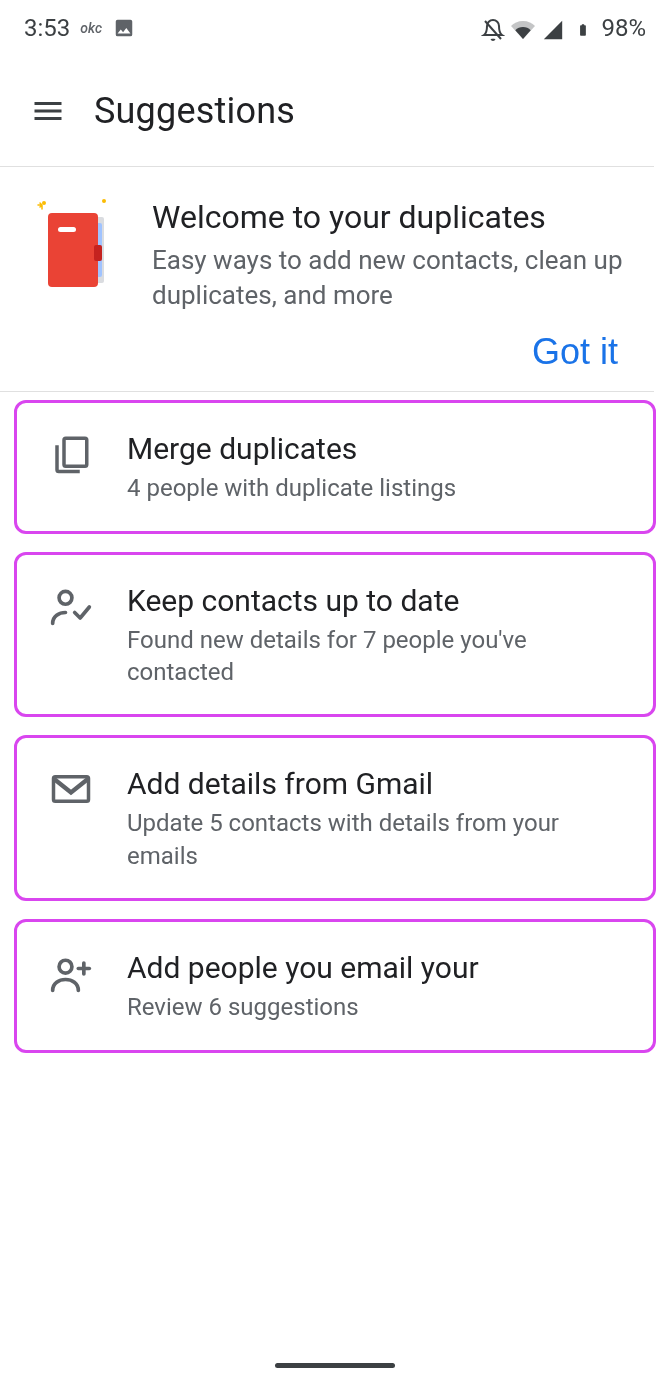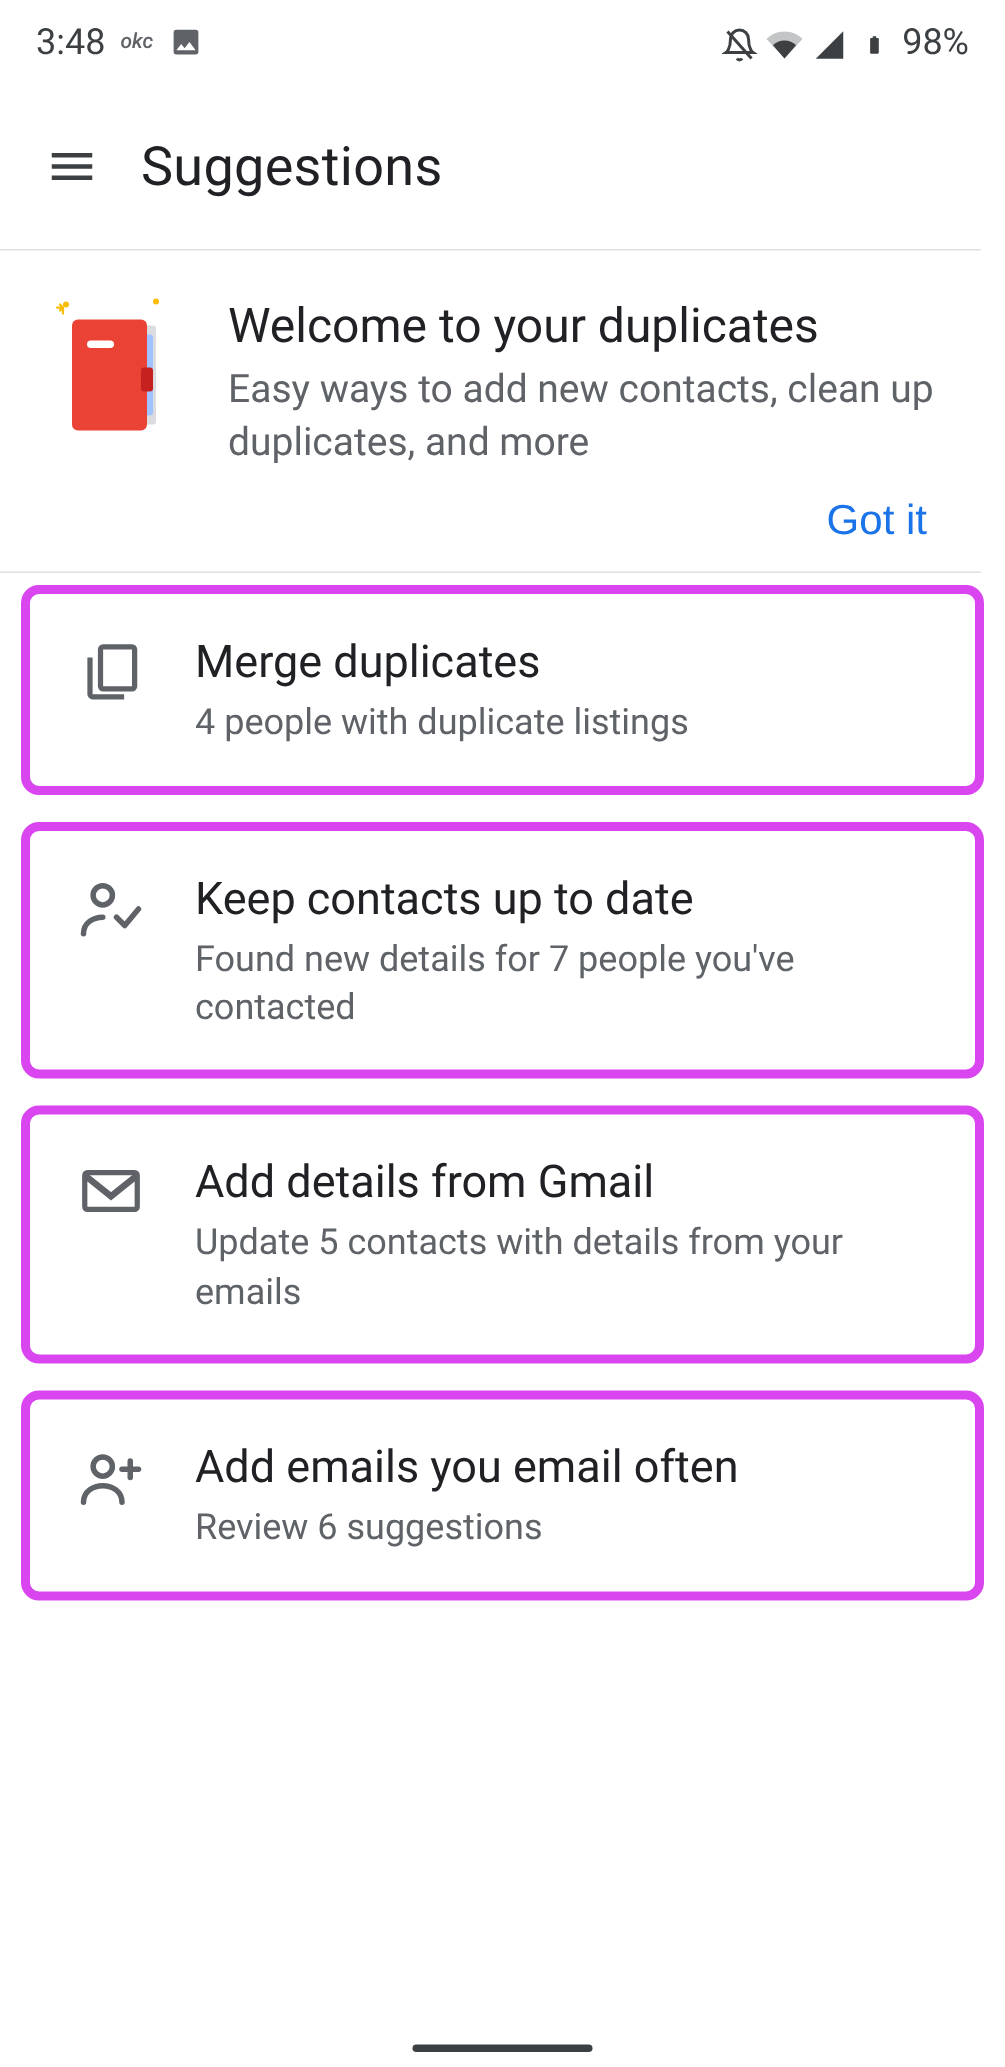--- a/index.html
+++ b/index.html
@@ -70,31 +70,31 @@
     font-size: 26px;
     color: #5f6368;
     line-height: 1.35;
   }
   .welcome-action-row {
     display: flex;
     justify-content: flex-end;
     padding: 10px 52px 18px 0;
   }
   .got-it {
-    font-size: 28px;
+    font-size: 36px;
     color: #1a73e8;
     font-weight: 500;
     background: none;
     border: none;
     cursor: pointer;
   }
   
   .cards { padding: 8px 14px 0 14px; }
   .card {
-    border: 6px solid #d946ef;
+    border: 3px solid #d946ef;
     border-radius: 12px;
     margin-bottom: 18px;
     padding: 26px 28px 26px 30px;
     display: flex;
     gap: 32px;
     align-items: flex-start;
     cursor: pointer;
     background: #fff;
   }
   .card-icon {
@@ -127,21 +127,21 @@
     height: 5px;
     background: #3c4043;
     border-radius: 3px;
   }
 </style>
 </head>
 <body>
 
 <div class="status-bar">
   <div class="status-left">
-    <span>3:48</span>
+    <span>3:53</span>
     <span class="okc">okc</span>
     <span class="small-icon">
       <svg viewBox="0 0 24 24" width="22" height="22" fill="#5f6368">
           <path d="M21 19V5a2 2 0 0 0-2-2H5a2 2 0 0 0-2 2v14a2 2 0 0 0 2 2h14a2 2 0 0 0 2-2zM8.5 13.5l2.5 3 3.5-4.5L19 18H5l3.5-4.5z"></path>
         </svg>
     </span>
   </div>
   <div class="status-right">
     <span class="small-icon">
       <svg viewBox="0 0 24 24" width="24" height="24" fill="none" stroke="#3c4043" stroke-width="2">
@@ -250,20 +250,20 @@
   <div class="card">
     <div class="card-icon">
       <svg viewBox="0 0 24 24" width="44" height="44" fill="none" stroke="#5f6368" stroke-width="2" stroke-linecap="round">
           <circle cx="9" cy="8" r="3.5"></circle>
           <path d="M2 21c0-4 3.5-6 7-6s7 2 7 6"></path>
           <line x1="19" y1="6" x2="19" y2="12"></line>
           <line x1="16" y1="9" x2="22" y2="9"></line>
         </svg>
     </div>
     <div class="card-body">
-      <div class="card-title">Add emails you email often</div>
+      <div class="card-title">Add people you email your</div>
       <div class="card-sub">Review 6 suggestions</div>
     </div>
   </div>
 
 </div>
 
 <div class="nav-handle"></div>
 
 </body></html>

